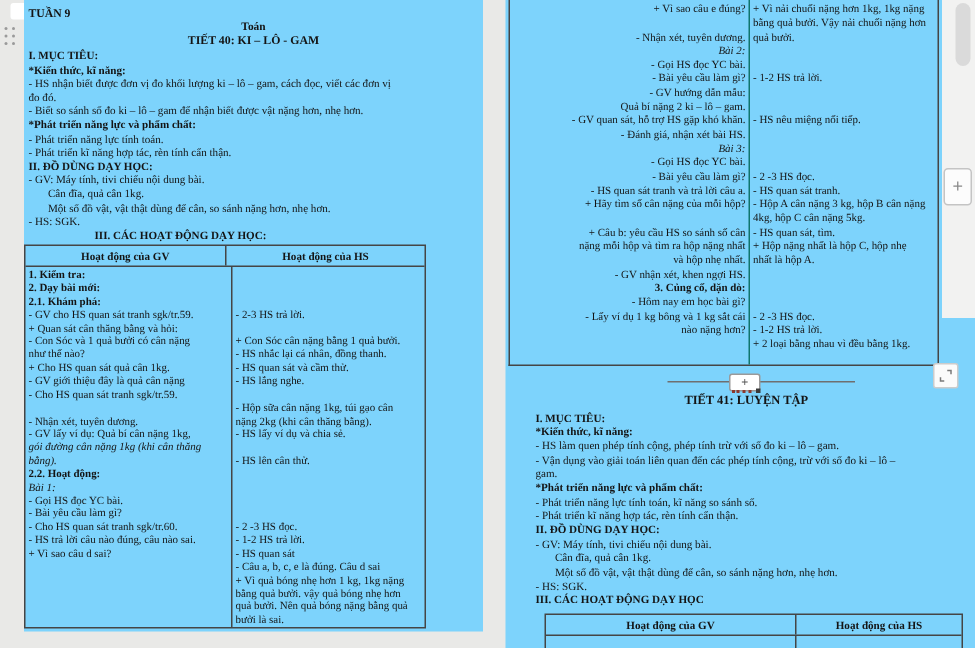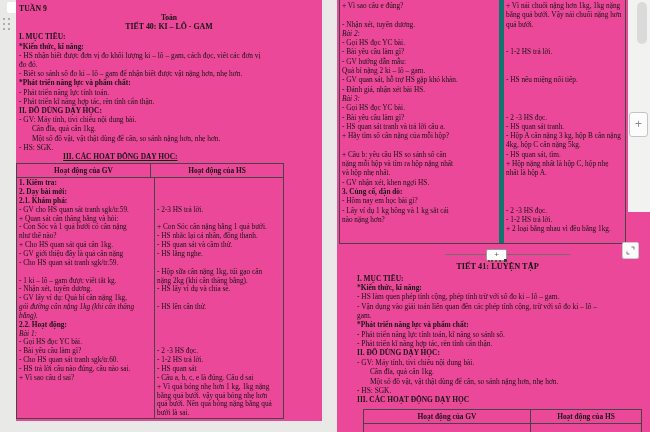--- a/index.html
+++ b/index.html
@@ -3,58 +3,58 @@
 <meta charset="utf-8">
 <style>
   html,body{margin:0;padding:0;}
   body{
     width:650px;height:432px;position:relative;overflow:hidden;
     background:#e9e9e7;
     font-family:"Liberation Serif", serif;
     color:#141414;
     -webkit-font-smoothing:antialiased;
   }
-  .page{position:absolute;background:#ec4899;overflow:hidden;}
+  .page{position:absolute;background:#7dd3fc;overflow:hidden;}
   #page1{left:16px;top:0;width:306px;height:421px;}
   #page2{left:337px;top:0;width:313px;height:432px;}
 
   
   .notch{position:absolute;left:7px;top:2px;width:11px;height:11px;background:#fff;border-radius:2px;}
   .drag-dots{position:absolute;left:2px;top:17px;width:9px;height:14px;
     display:grid;grid-template-columns:repeat(2,1fr);grid-auto-rows:1fr;gap:0;}
   .drag-dots span{width:2px;height:2px;background:#9a9a9a;border-radius:50%;margin:auto;}
 
   
   .week{font-weight:bold;font-size:7.8px;line-height:9px;padding:4px 0 0 3px;}
   .chead{text-align:center;font-weight:bold;font-size:7.6px;line-height:9.2px;}
   .chead.big{font-size:7.9px;}
 
   
   .ln{min-height:9px;white-space:nowrap;overflow:hidden;}
   .fb{font-weight:bold;}
   .fi{font-style:italic;}
-  .fu{text-decoration:underline;padding-left:44px;}
+  .fu{padding-left:44px;}
 
   .intro{padding:1px 20px 0 3px;}
   .intro .ln{font-size:7.4px;line-height:9.2px;min-height:9.2px;}
   .l41 .ln{font-size:7.4px;line-height:9.35px;min-height:9.35px;}
 
   
   .tbl{border:1px solid #454545;}
   #tbl1{margin:2px 0 0 0;width:266px;}
   .tbl-head{display:flex;border-bottom:1px solid #454545;}
   .th{font-weight:bold;font-size:7.4px;text-align:center;padding:2px 0;}
   .tbl-body{display:flex;align-items:stretch;}
   .cellpad{padding:1px 2px 0 2px;}
   #tbl1 .c1{width:133px;border-right:1px solid #454545;}
   #tbl1 .c2{flex:1;}
   .tbl .ln{font-size:7.3px;line-height:8.85px;min-height:8.85px;}
 
   #tblcont{margin-left:2px;width:285px;border-top:none;}
-  #tblcont .c1{width:155px;border-right:5px solid #0f766e;}
+  #tblcont .c1{width:155px;border-right:1px solid #0f766e;text-align:right;}
   #tblcont .c2{flex:1;}
   #tblcont .ln{line-height:9.3px;min-height:9.3px;}
 
   
   .pgbreak{position:relative;height:13px;margin-top:4px;}
   .pb-line{position:absolute;left:108px;top:6px;width:125px;border-top:1px solid #6f6f6f;}
   .pb-plus{position:absolute;left:149px;top:1px;width:19px;height:10px;background:#fff;
     border:1px solid #9a9a9a;border-radius:2px;font-size:8px;line-height:9px;text-align:center;color:#555;
     font-family:"Liberation Sans",sans-serif;}
   .pb-dash{position:absolute;left:151px;top:12px;width:13px;height:0;border-top:2px dotted #8b3a2f;}
@@ -123,21 +123,20 @@
           <div class="ln fb">2. Dạy bài mới:</div>
           <div class="ln fb">2.1. Khám phá:</div>
           <div class="ln">- GV cho HS quan sát tranh sgk/tr.59.</div>
           <div class="ln">+ Quan sát cân thăng bằng và hỏi:</div>
           <div class="ln">- Con Sóc và 1 quả bưởi có cân nặng</div>
           <div class="ln">như thế nào?</div>
           <div class="ln">+ Cho HS quan sát quả cân 1kg.</div>
           <div class="ln">- GV giới thiệu đây là quả cân nặng</div>
           <div class="ln">- Cho HS quan sát tranh sgk/tr.59.</div>
           <div class="ln">&nbsp;</div>
-          <div class="ln">- 1 ki – lô – gam được viết tắt kg.</div>
           <div class="ln">- Nhận xét, tuyên dương.</div>
           <div class="ln">- GV lấy ví dụ: Quả bí cân nặng 1kg,</div>
           <div class="ln fi">gói đường cân nặng 1kg (khi cân thăng</div>
           <div class="ln fi">bằng).</div>
           <div class="ln fb">2.2. Hoạt động:</div>
           <div class="ln fi">Bài 1:</div>
           <div class="ln">- Gọi HS đọc YC bài.</div>
           <div class="ln">- Bài yêu cầu làm gì?</div>
           <div class="ln">- Cho HS quan sát tranh sgk/tr.60.</div>
           <div class="ln">- HS trả lời câu nào đúng, câu nào sai.</div>

